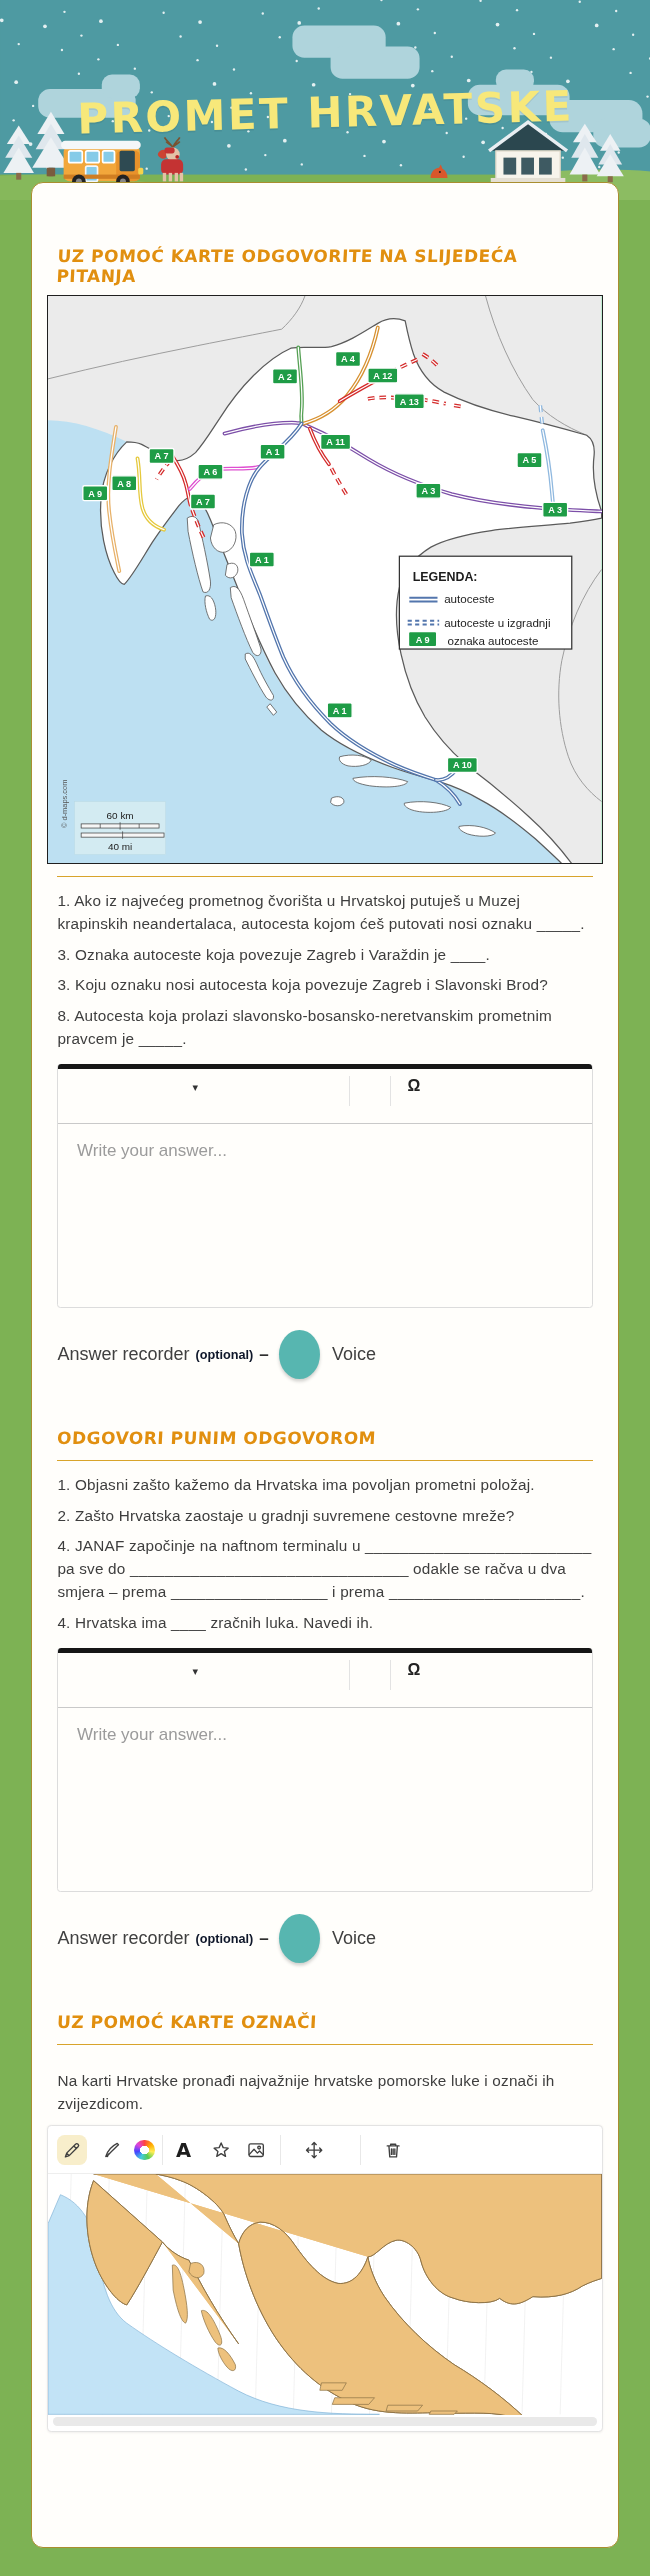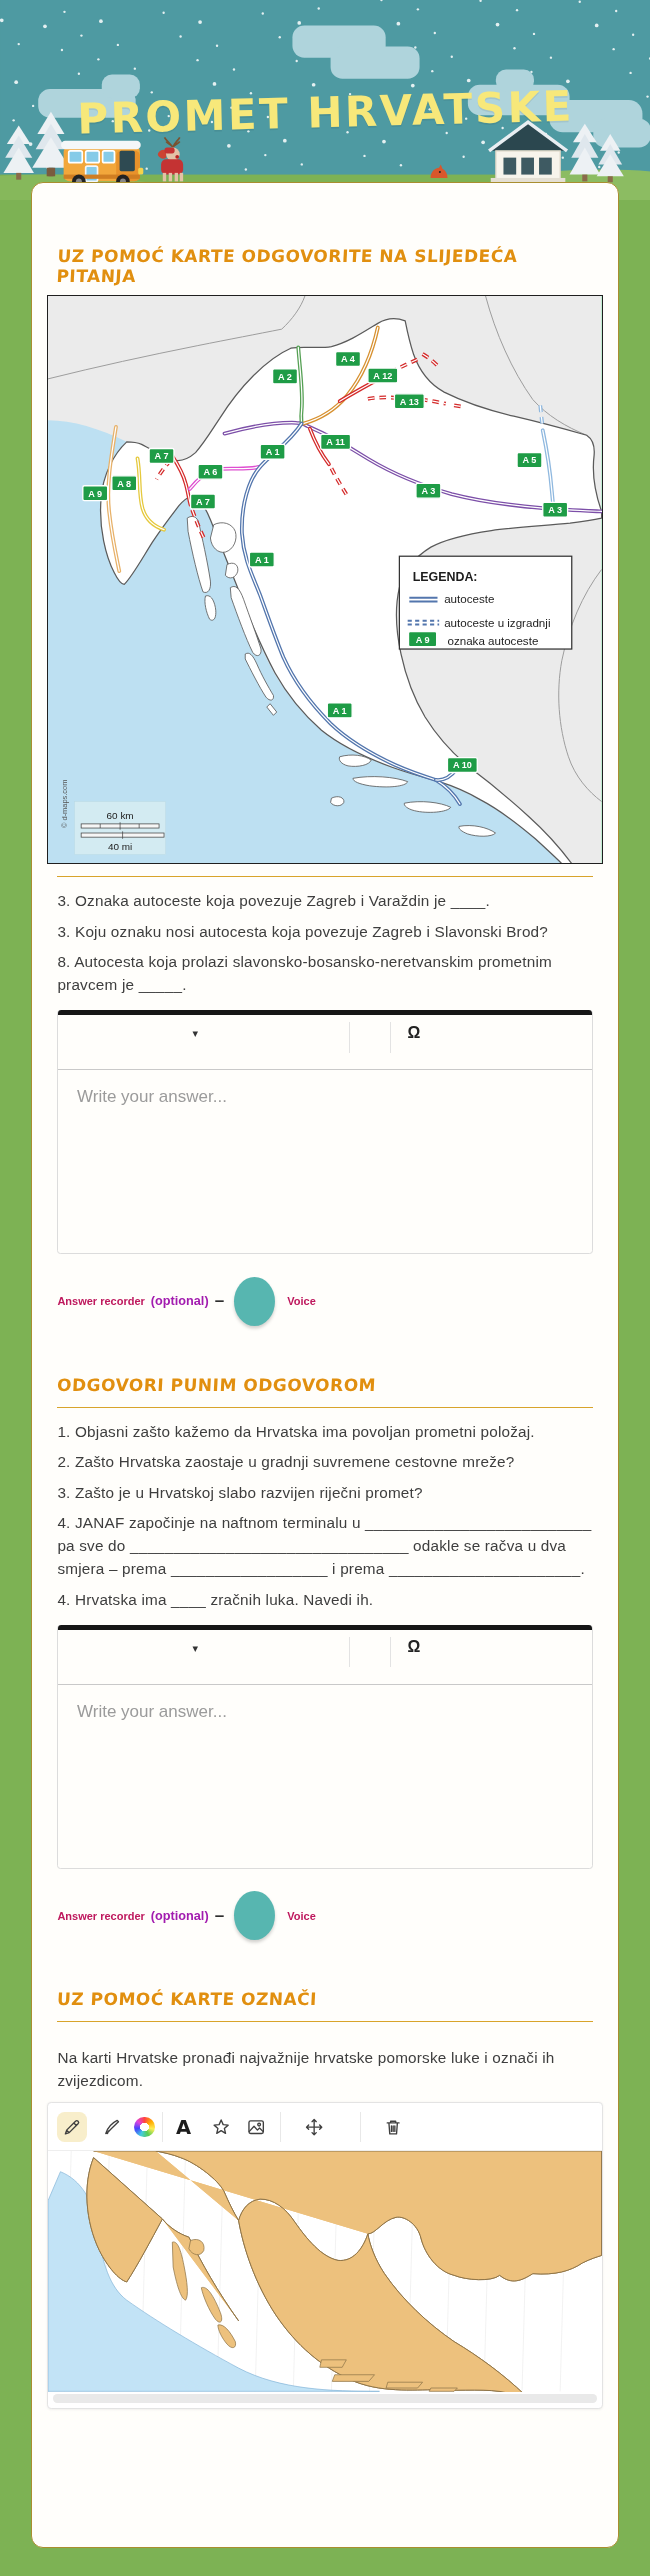--- a/index.html
+++ b/index.html
@@ -35,22 +35,22 @@
   .etools{position:relative;height:54px;border-bottom:0.8px solid #C9C9C9}
   .caret{position:absolute;left:134px;top:12px;font-size:11px;color:#333;cursor:pointer}
   .ediv{position:absolute;top:6.8px;width:0.8px;height:30.5px;background:#E3E3E3}
   .d1{left:291px}.d2{left:332px}
   .omega{position:absolute;left:349px;top:8.5px;font-size:16px;font-weight:bold;color:#222;cursor:pointer}
   .earea{min-height:183px;padding:17px 18.6px;box-sizing:border-box;cursor:text}
   .placeholder{color:#9B9B9B;font-size:17px}
 
   
   .recorder{margin-top:20.3px;display:flex;align-items:center;height:53px}
-  .rlabel,.rvoice{font-size:11px;font-weight:bold;color:#be185d}
-  .ropt{font-size:12.7px;font-weight:bold;color:#a21caf;margin-left:6px}
+  .rlabel,.rvoice{font-size:18px;font-weight:normal;color:#404040}
+  .ropt{font-size:12.7px;font-weight:bold;color:#0f172a;margin-left:6px}
   .rdash{font-size:17px;font-weight:bold;color:#2E2E2E;margin-left:6px}
   .rmic{width:41px;height:49px;background:#57B6B0;border-radius:50%;margin:0 12px 0 10.2px;
         box-shadow:0 2.5px 3.4px rgba(0,0,0,.18);cursor:pointer}
 
   
   .drawwidget{margin:10.2px -10.2px 0;border:0.8px solid #E3E3E3;border-radius:4.2px;background:#fff;
               box-shadow:0 0.8px 2.5px rgba(0,0,0,.06)}
   .dtools{position:relative;height:47px;border-bottom:0.8px solid #EEE}
   .dtool{position:absolute;top:8.5px;width:30.5px;height:30.5px;display:flex;align-items:center;
          justify-content:center;cursor:pointer}
@@ -476,20 +476,21 @@
           <text x="87" y="669" font-size="12" fill="#222" text-anchor="middle">40 mi</text>
         </g>
         <text transform="rotate(-90 23 642)" x="23" y="642" font-size="9" fill="#555">© d-maps.com</text>
       </svg>
     </div>
 
     <hr class="gold">
 
     <div class="questions">
 
+    <p class="q">1. Ako iz najvećeg prometnog čvorišta u Hrvatskoj putuješ u Muzej krapinskih neandertalaca, autocesta kojom ćeš putovati nosi oznaku _____.</p>
         <p class="q">3. Oznaka autoceste koja povezuje Zagreb  i Varaždin je ____.</p>
         <p class="q">3. Koju oznaku nosi autocesta koja povezuje Zagreb i Slavonski Brod?</p>
         <p class="q">8. Autocesta koja prolazi slavonsko-bosansko-neretvanskim prometnim pravcem je _____.</p>
       </div>
 
     <div class="editor">
       <div class="ebar"></div>
       <div class="etools">
         <span class="caret">▾</span>
         <span class="ediv d1"></span>
@@ -511,21 +512,20 @@
   </section>
 
   <section>
     <h2 class="sect later">ODGOVORI PUNIM ODGOVOROM</h2>
     <hr class="gold">
 
     <div class="questions">
 
     <p class="q">1. Objasni zašto kažemo da Hrvatska ima povoljan prometni položaj.</p>
         <p class="q">2. Zašto Hrvatska zaostaje u gradnji suvremene cestovne mreže?</p>
-        <p class="q">3. Zašto je u Hrvatskoj slabo razvijen riječni promet?</p>
         <p class="q">4. JANAF započinje na naftnom terminalu u __________________________ pa sve do ________________________________ odakle se račva u dva smjera – prema __________________ i prema ______________________.</p>
         <p class="q">4. Hrvatska ima ____ zračnih luka. Navedi ih.</p>
       </div>
 
     <div class="editor">
       <div class="ebar"></div>
       <div class="etools">
         <span class="caret">▾</span>
         <span class="ediv d1"></span>
         <span class="ediv d2"></span>

